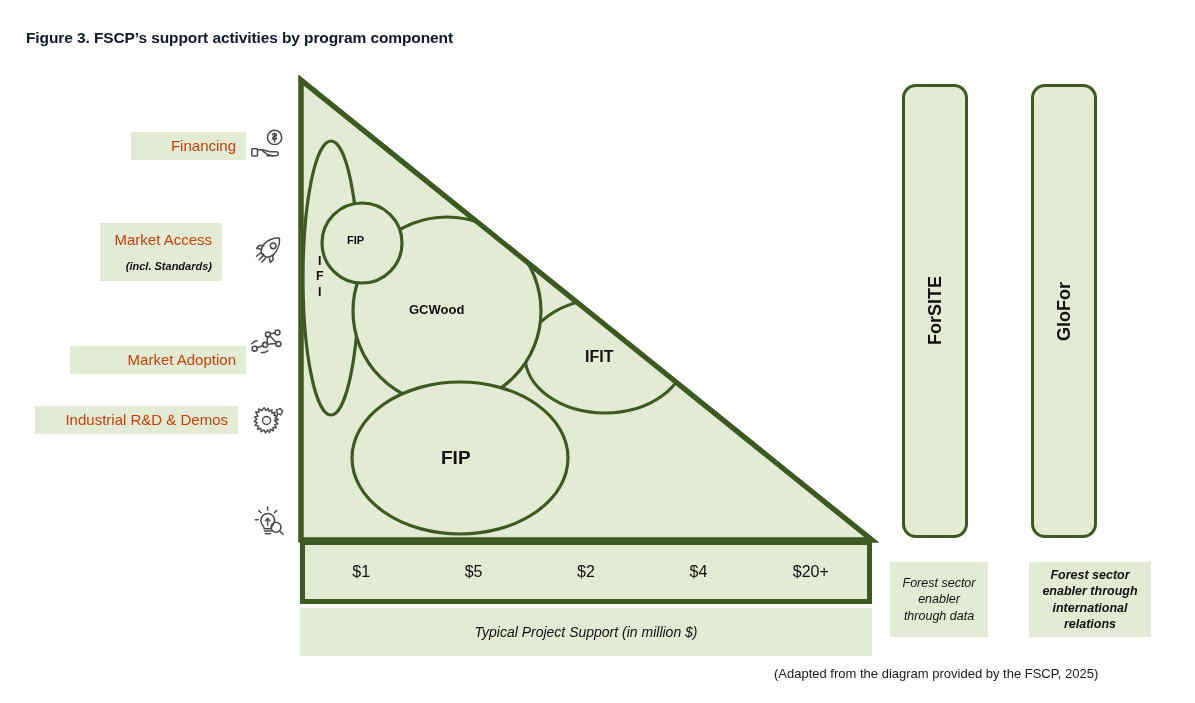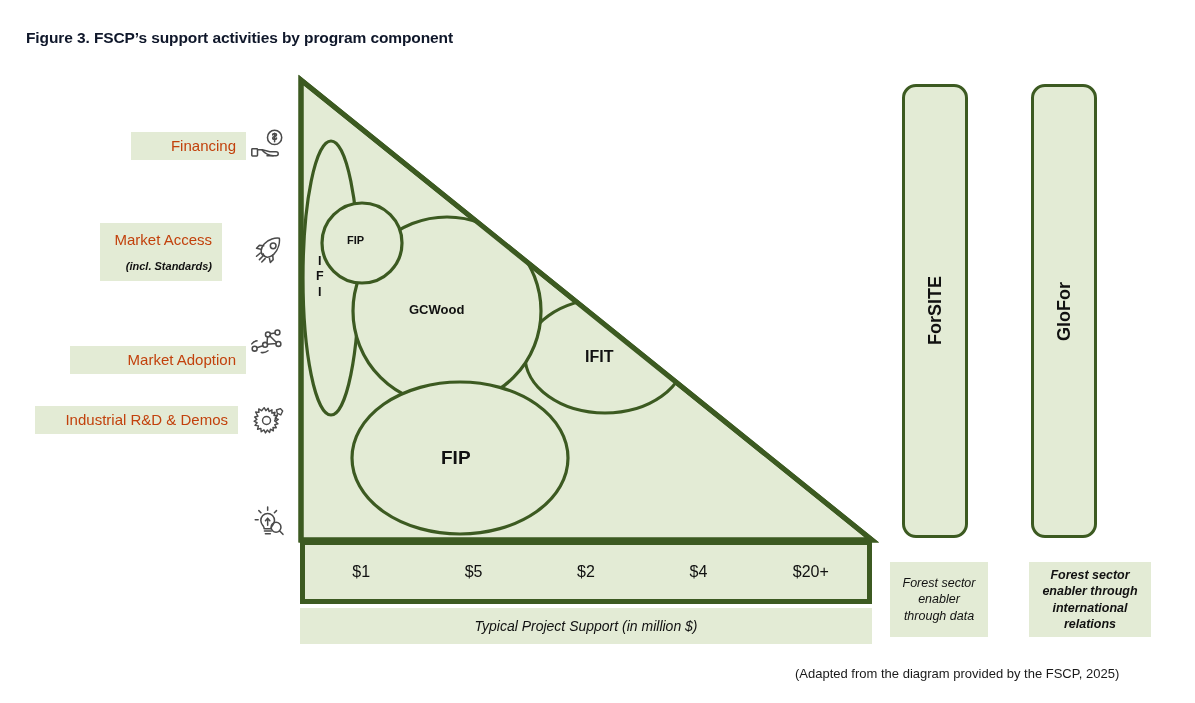--- a/index.html
+++ b/index.html
@@ -19,21 +19,21 @@
     left: 26px;
     top: 29px;
     font-size: 15.5px;
     font-weight: bold;
     color: #0f172a;
     letter-spacing: -0.1px;
     white-space: nowrap;
   }
   #footer-note {
     position: absolute;
-    left: 795px;
+    left: 774px;
     top: 666px;
     font-size: 13px;
     color: #1a1a1a;
     white-space: nowrap;
   }
 
   
   .activity-row {
     position: absolute;
     display: flex;
@@ -118,21 +118,21 @@
     flex: 1;
     text-align: center;
     font-size: 16px;
     color: #111111;
   }
   #axis-caption-bar {
     position: absolute;
     left: 300px;
     top: 608px;
     width: 572px;
-    height: 36px;
+    height: 48px;
     background: #E3EBD5;
     display: flex;
     align-items: center;
     justify-content: center;
   }
   #axis-caption-bar span {
     font-size: 14px;
     font-style: italic;
     color: #111111;
     white-space: nowrap;

